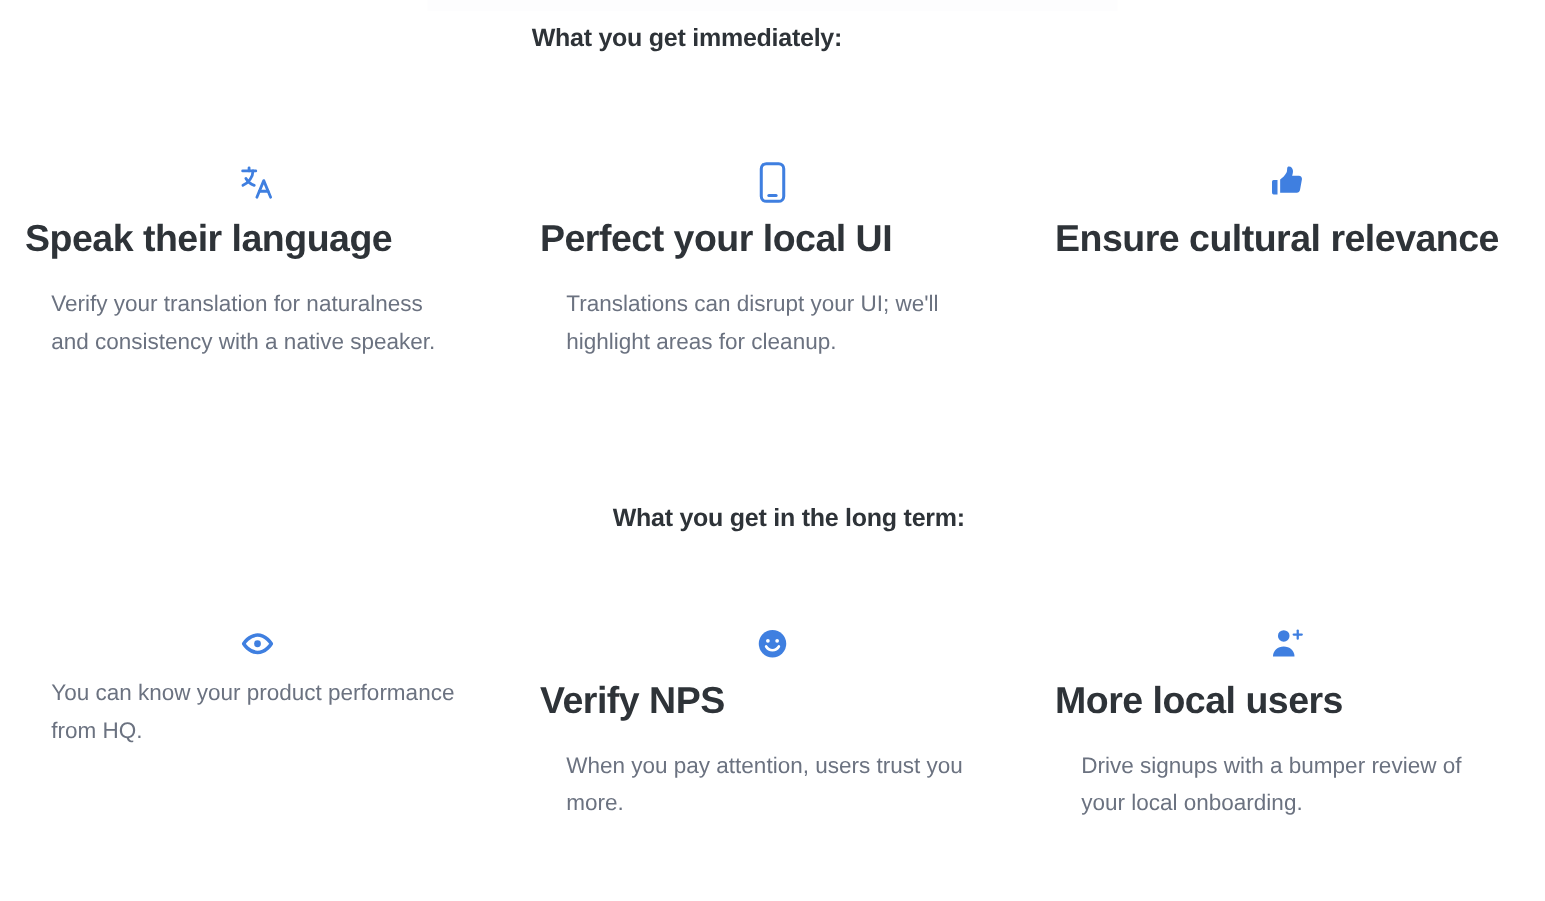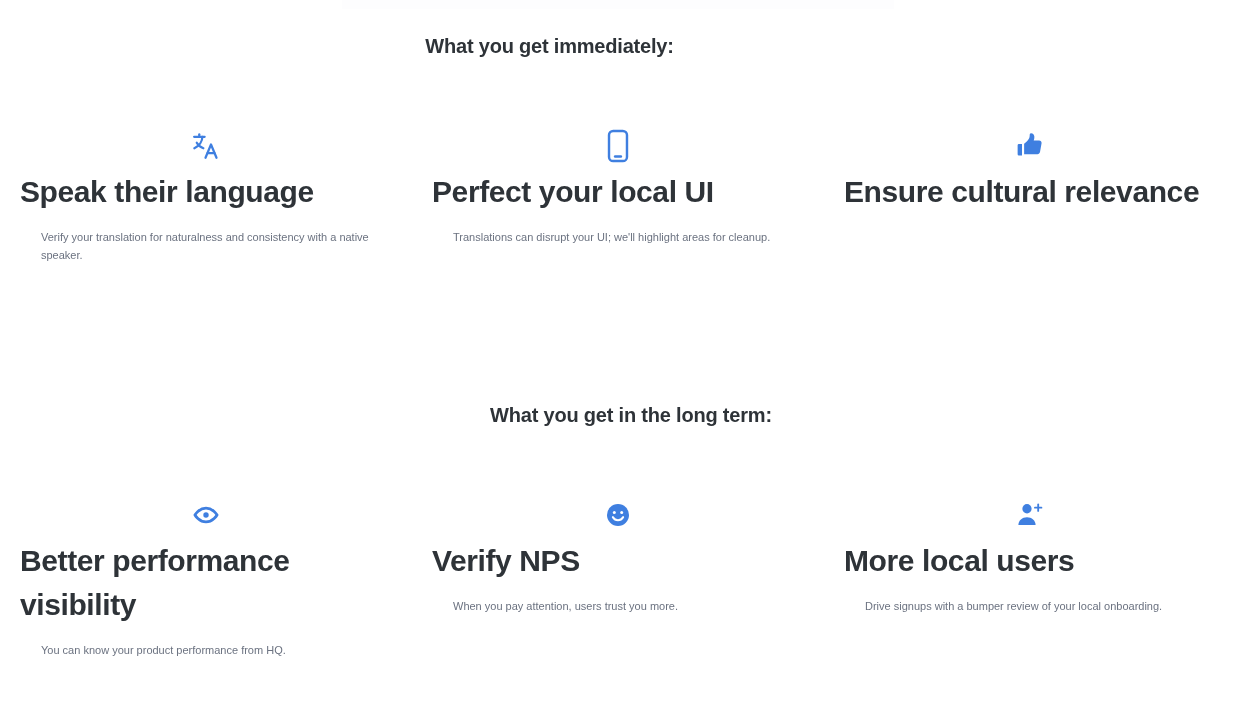--- a/index.html
+++ b/index.html
@@ -34,21 +34,21 @@
   .section-title {
     text-align: center;
     font-size: 20px;
     font-weight: bold;
     color: #2e3338;
     letter-spacing: -0.2px;
   }
 
   .section-title.first {
     position: absolute;
-    top: 35px;
+    top: 20px;
     left: 0;
     width: 1099px;
   }
 
   .section-title.second {
     position: absolute;
     top: 404px;
     left: 13px;
     width: 1236px;
   }
@@ -84,21 +84,21 @@
     font-size: 30px;
     font-weight: bold;
     color: #2e3338;
     line-height: 1.46;
     letter-spacing: -0.4px;
     margin: 0 0 14px 0;
     padding: 0;
   }
 
   .card-desc {
-    font-size: 11px;
+    font-size: 18px;
     color: #6b7280;
     line-height: 1.68;
     margin: 0 auto;
     padding: 0;
     max-width: 330px;
   }
 </style>
 </head>
 <body>
 
@@ -153,21 +153,20 @@
   <div class="grid row-two">
 
     <div class="card">
       <div class="card-icon">
         <svg width="26" height="26" viewBox="0 0 24 24" fill="none">
           <path d="M1.8 12S5.6 5.6 12 5.6 22.2 12 22.2 12 18.4 18.4 12 18.4 1.8 12 1.8 12z" stroke="#3f7fe0" stroke-width="2.6" stroke-linejoin="round"></path>
           <circle cx="12" cy="12" r="4.4" fill="#ffffff"></circle>
           <circle cx="12" cy="12" r="2.5" fill="#3f7fe0"></circle>
         </svg>
       </div>
-      <div class="card-title">Better performance visibility</div>
       <div class="card-desc">You can know your product performance from HQ.</div>
     </div>
 
     <div class="card">
       <div class="card-icon">
         <svg width="24" height="24" viewBox="0 0 24 24">
           <circle cx="12" cy="12" r="11" fill="#3f7fe0"></circle>
           <circle cx="8.3" cy="9.6" r="1.5" fill="#ffffff"></circle>
           <circle cx="15.7" cy="9.6" r="1.5" fill="#ffffff"></circle>
           <path d="M6.9 14.2c1.2 2.0 3.0 3.0 5.1 3.0s3.9-1.0 5.1-3.0" stroke="#ffffff" stroke-width="2.1" fill="none" stroke-linecap="round"></path>

